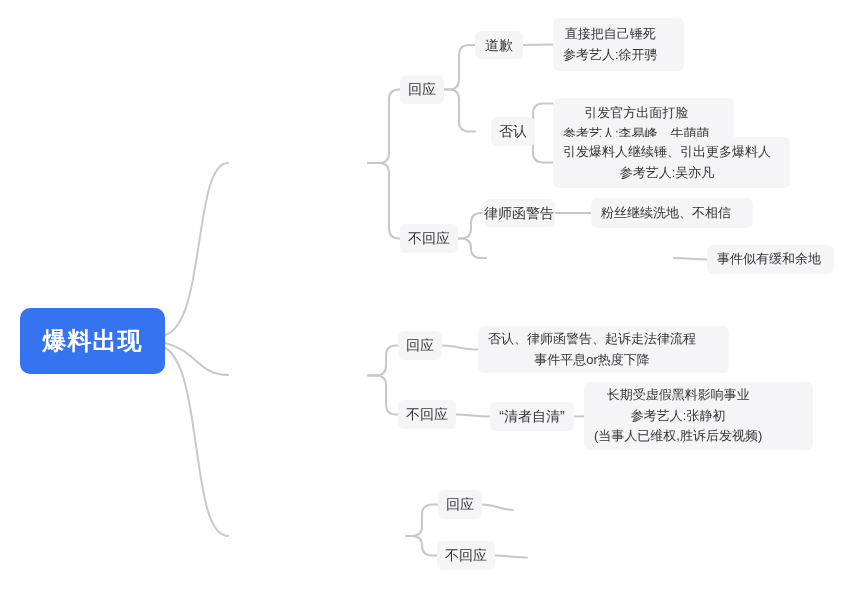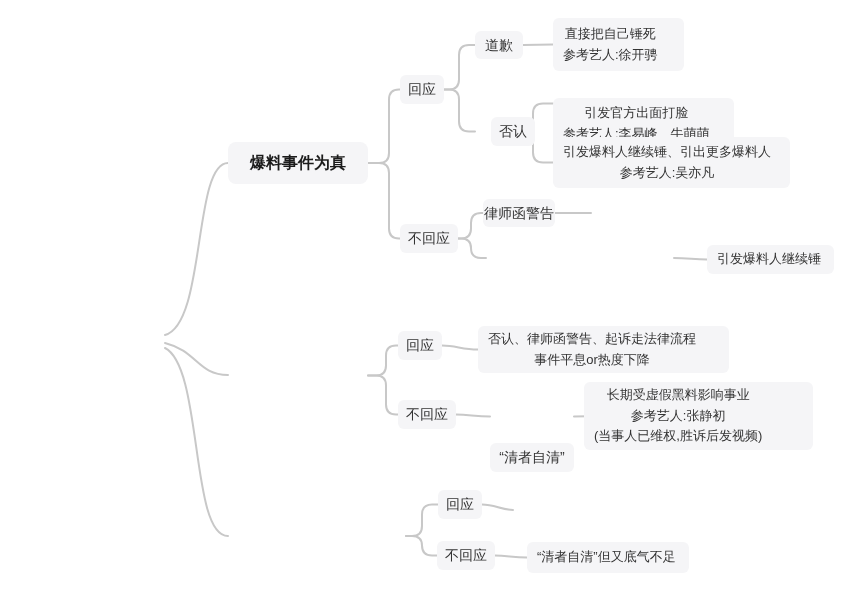--- a/index.html
+++ b/index.html
@@ -50,61 +50,61 @@
     <path d="M 442 345.5 C 456 345.5, 462 349.5, 478 349.5"></path>
     <path d="M 456 414.5 C 469 414.5, 475 416.5, 490 416.5"></path>
     <path d="M 574 416.5 L 602 416"></path>
 
     <path d="M 406 536 L 412 536 Q 422 536 422 526 L 422 514.5 Q 422 504.5 432 504.5 L 438 504.5"></path>
     <path d="M 406 536 L 412 536 Q 422 536 422 545.5 Q 422 555.5 432 555.5 L 437 555.5"></path>
     <path d="M 482 504.5 C 495 504.5, 501 510, 513 510"></path>
     <path d="M 495 555.5 C 507 555.5, 513 557.5, 527 557.5"></path>
   </svg>
 
+  <div class="node root" style="left:20px;top:308px;width:145px;height:66px;">爆料出现</div>
 
-  <div class="node main" style="left:228px;top:142px;width:140px;height:42px;">爆料事件为真</div>
 
   <div class="node small" style="left:400px;top:75px;width:44px;height:29px;">回应</div>
 
   <div class="node small" style="left:475px;top:31px;width:48px;height:28px;">道歉</div>
 
   <div class="node leaf" style="left:553px;top:18px;width:131px;height:53px;">直接把自己锤死
 参考艺人:徐开骋</div>
 
   <div class="node small" style="left:452px;top:117px;width:44px;height:29px;margin-left:39px;">否认</div>
 
   <div class="node leaf" style="left:553px;top:78px;width:181px;height:51px;margin-top:20px;">引发官方出面打脸
 参考艺人:李易峰、牛萌萌</div>
 
   <div class="node leaf" style="left:553px;top:137px;width:237px;height:51px;">引发爆料人继续锤、引出更多爆料人
 参考艺人:吴亦凡</div>
 
   <div class="node small" style="left:400px;top:224px;width:58px;height:29px;">不回应</div>
 
   <div class="node small" style="left:483px;top:199px;width:72px;height:28px;">律师函警告</div>
 
+  <div class="node leaf" style="left:591px;top:198px;width:162px;height:30px;">粉丝继续洗地、不相信</div>
 
 
-  <div class="node leaf" style="left:707px;top:245px;width:127px;height:29px;">引发爆料人继续锤</div>
+  <div class="node leaf" style="left:707px;top:245px;width:127px;height:29px;">事件似有缓和余地</div>
 
 
   <div class="node small" style="left:398px;top:331px;width:44px;height:29px;">回应</div>
 
   <div class="node leaf" style="left:478px;top:326px;width:251px;height:47px;">否认、律师函警告、起诉走法律流程
 事件平息or热度下降</div>
 
   <div class="node small" style="left:398px;top:400px;width:58px;height:29px;">不回应</div>
 
-  <div class="node small" style="left:490px;top:402px;width:84px;height:29px;margin-top:41px;">“清者自清”</div>
+  <div class="node small" style="left:490px;top:402px;width:84px;height:29px;">“清者自清”</div>
 
   <div class="node leaf" style="left:584px;top:382px;width:229px;height:68px;">长期受虚假黑料影响事业
 参考艺人:张静初
 (当事人已维权,胜诉后发视频)</div>
 
 
   <div class="node small" style="left:438px;top:490px;width:44px;height:29px;">回应</div>
 
 
   <div class="node small" style="left:437px;top:541px;width:58px;height:29px;">不回应</div>
 
-  <div class="node leaf" style="left:527px;top:542px;width:162px;height:31px;">“清者自清”但又底气不足</div>
 
 </div>
 
 </body></html>

